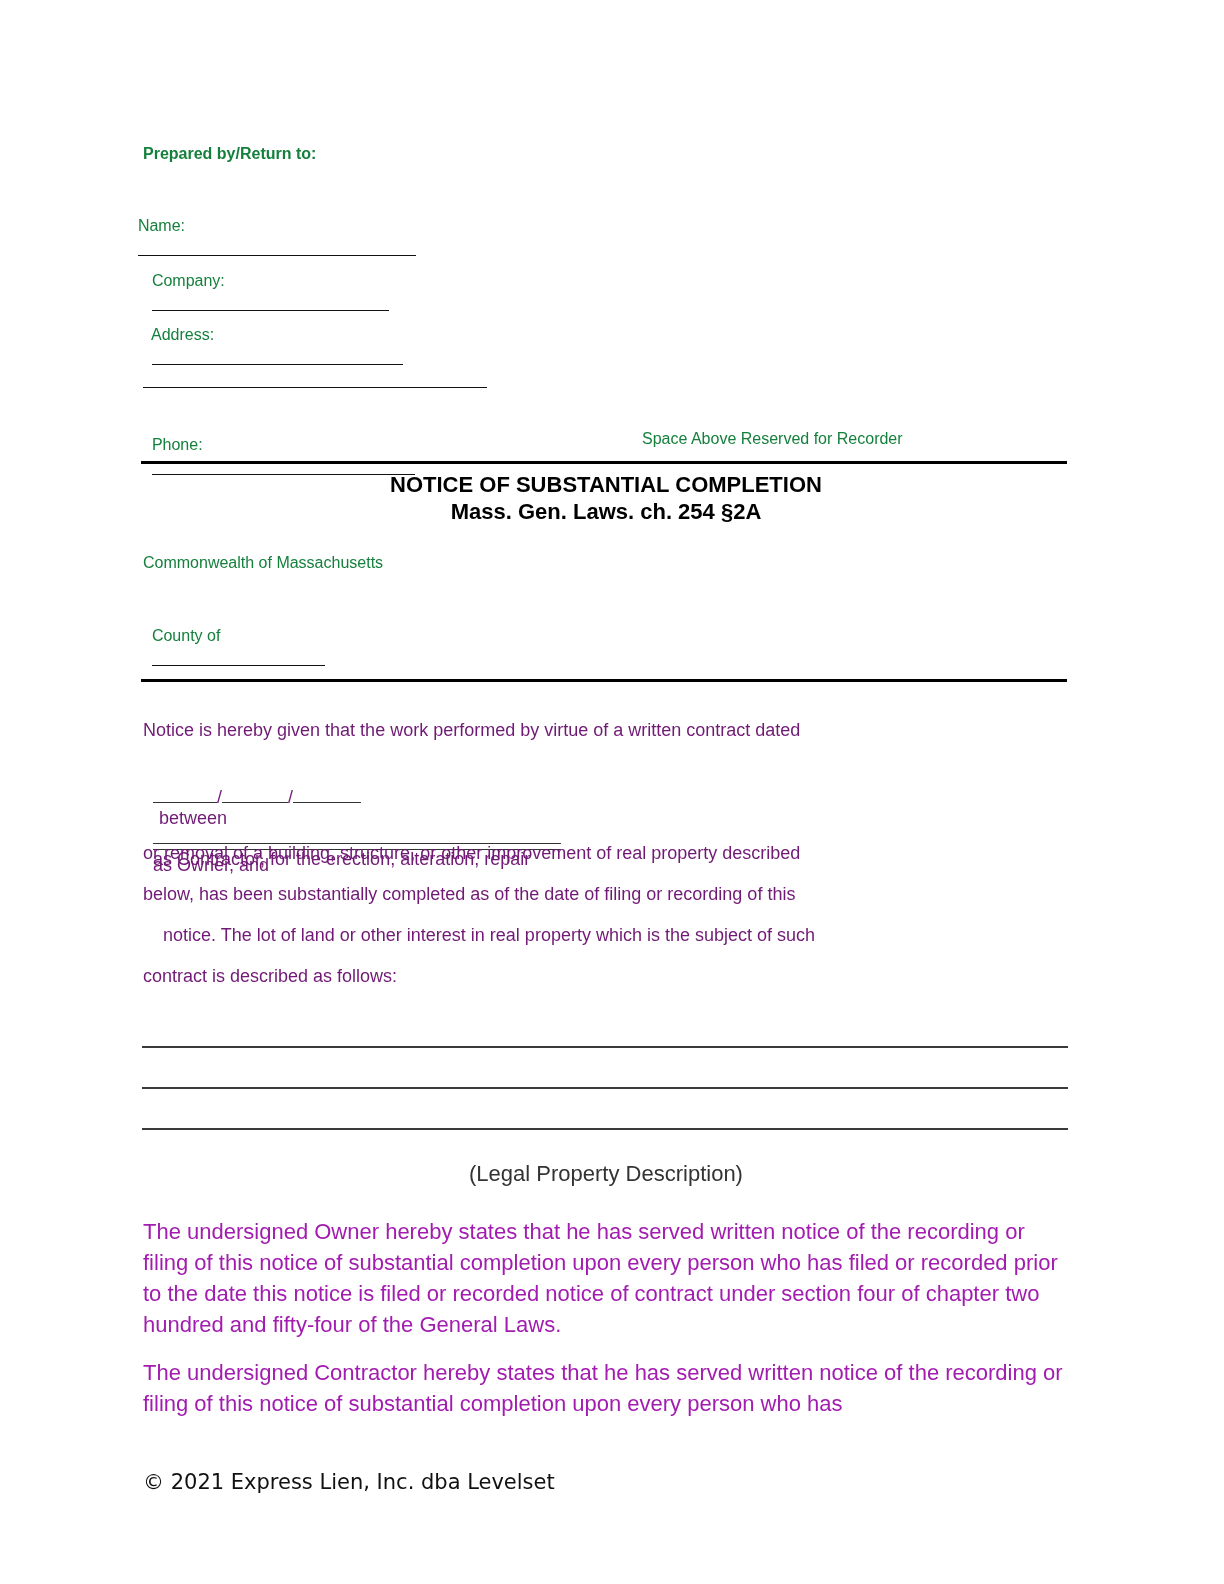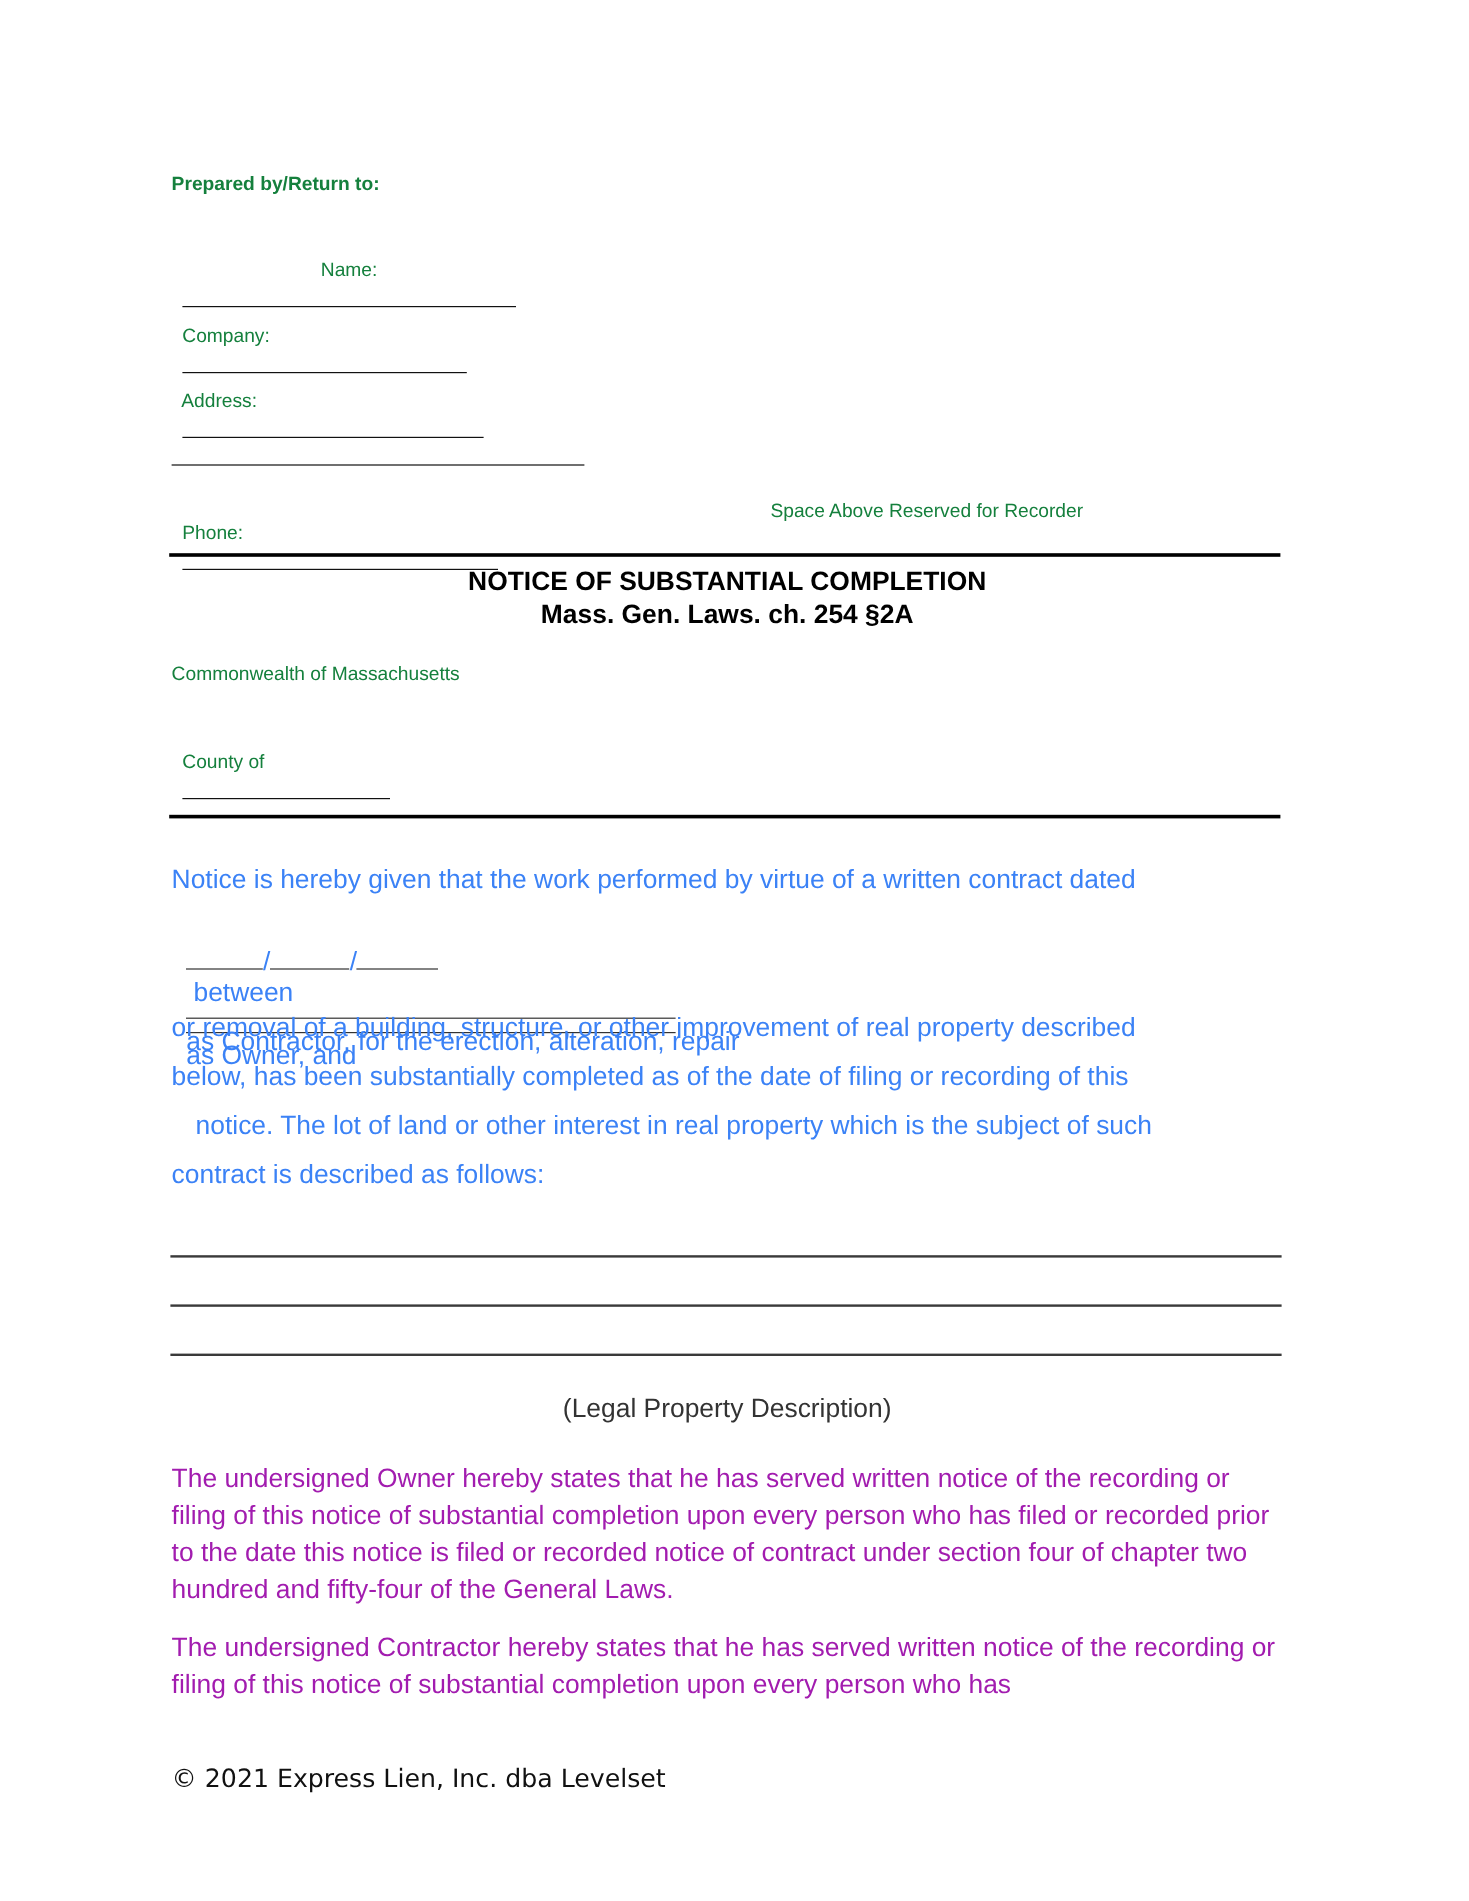--- a/index.html
+++ b/index.html
@@ -1,37 +1,37 @@
 <!DOCTYPE html>
 <html><head>
 <meta charset="utf-8">
 <style>
   html, body { margin: 0; padding: 0; background: #ffffff; }
   body { width: 1224px; height: 1584px; position: relative; overflow: hidden;
          font-family: "Liberation Sans", sans-serif; color: #000; }
   .abs { position: absolute; white-space: pre; }
   .hdr { font-size: 16px; color: #15803d; }
   .bold { font-weight: bold; }
-  .body-txt { font-size: 22px; color: #3b82f6; }
+  .body-txt { font-size: 18px; color: #701a75; }
   .rule { position: absolute; left: 141px; width: 926px; height: 3px; background: #000; }
   .blank { display: inline-block; border-bottom: 1.6px solid #333; height: 20px; vertical-align: baseline; }
   .blank-hdr { border-bottom-color: #111; }
   .full-blank { position: absolute; left: 142px; width: 926px; height: 0; border-top: 2px solid #3a3a3a; }
   .title { position: absolute; left: 0; width: 1212px; text-align: center; font-weight: bold;
            font-size: 22px; color: #000; }
   .para { position: absolute; left: 143px; width: 930px; font-size: 22px; color: #a21caf; line-height: 31px; white-space: normal; }
   .footer { position: absolute; left: 143px; top: 1470px; font-size: 21px; color: #111;
             font-family: "DejaVu Sans", sans-serif; }
 </style>
 </head>
 <body>
 
 <div class="abs hdr bold" style="left:143px; top:145px;">Prepared by/Return to:</div>
 
-<div class="abs hdr" style="left:143px; top:199px;text-align:center;">
+<div class="abs hdr" style="left:129px; top:199px;">
   <span>Name:</span>
   <span class="blank blank-hdr" style="width:278px;"></span>
 </div>
 
 <div class="abs hdr" style="left:143px; top:254px;">
   <span>Company:</span>
   <span class="blank blank-hdr" style="width:237px;"></span>
 </div>
 
 <div class="abs hdr" style="left:143px; top:308px;">
@@ -39,21 +39,21 @@
   <span class="blank blank-hdr" style="width:251px;"></span>
 </div>
 
 <div class="abs" style="left:143px; top:367px; width:344px; height:20px; border-bottom:1.6px solid #111;"></div>
 
 <div class="abs hdr" style="left:143px; top:418px;">
   <span>Phone:</span>
   <span class="blank blank-hdr" style="width:263px;"></span>
 </div>
 
-<div class="abs hdr" style="left:642px; top:418px;">Space Above Reserved for Recorder</div>
+<div class="abs hdr" style="left:642px; top:430px;">Space Above Reserved for Recorder</div>
 
 <div class="rule" style="top:461px;"></div>
 
 <div class="title" style="top:472px;">NOTICE OF SUBSTANTIAL COMPLETION</div>
 <div class="title" style="top:499px;">Mass. Gen. Laws. ch. 254 §2A</div>
 
 <div class="abs hdr" style="left:143px; top:554px;">Commonwealth of Massachusetts</div>
 <div class="abs hdr" style="left:143px; top:609px;">
   <span>County of</span>
   <span class="blank blank-hdr" style="width:173px;"></span>

